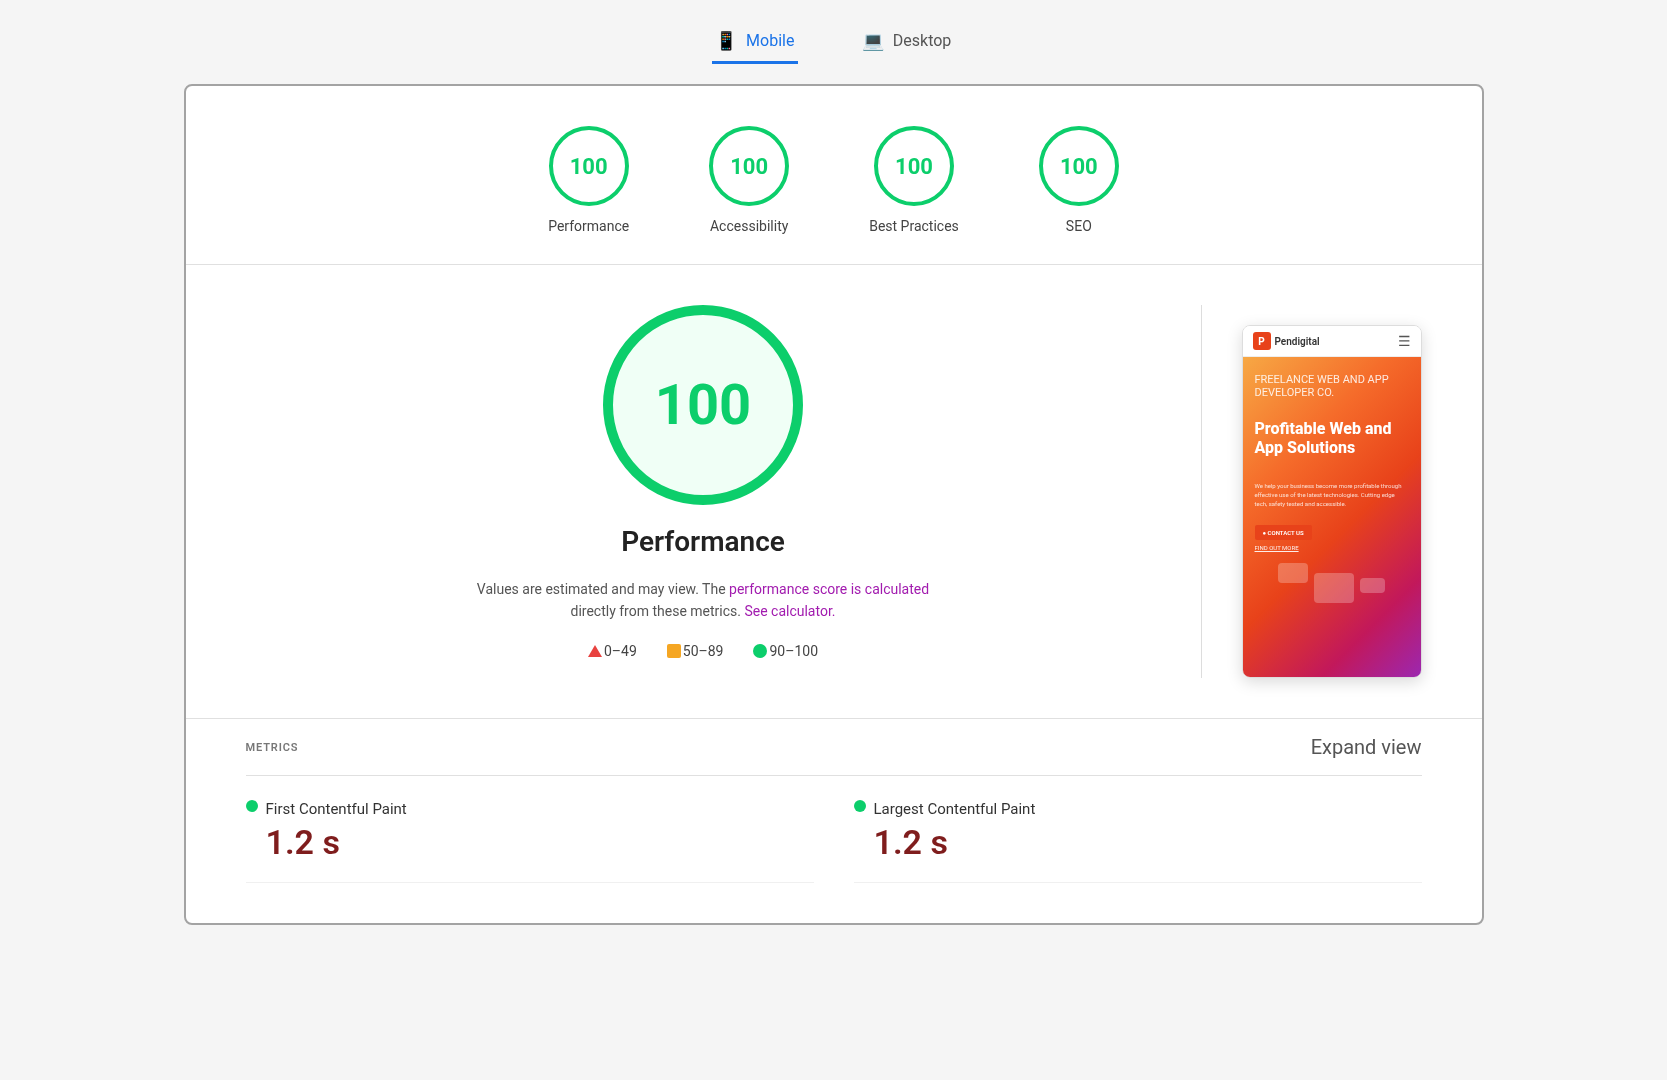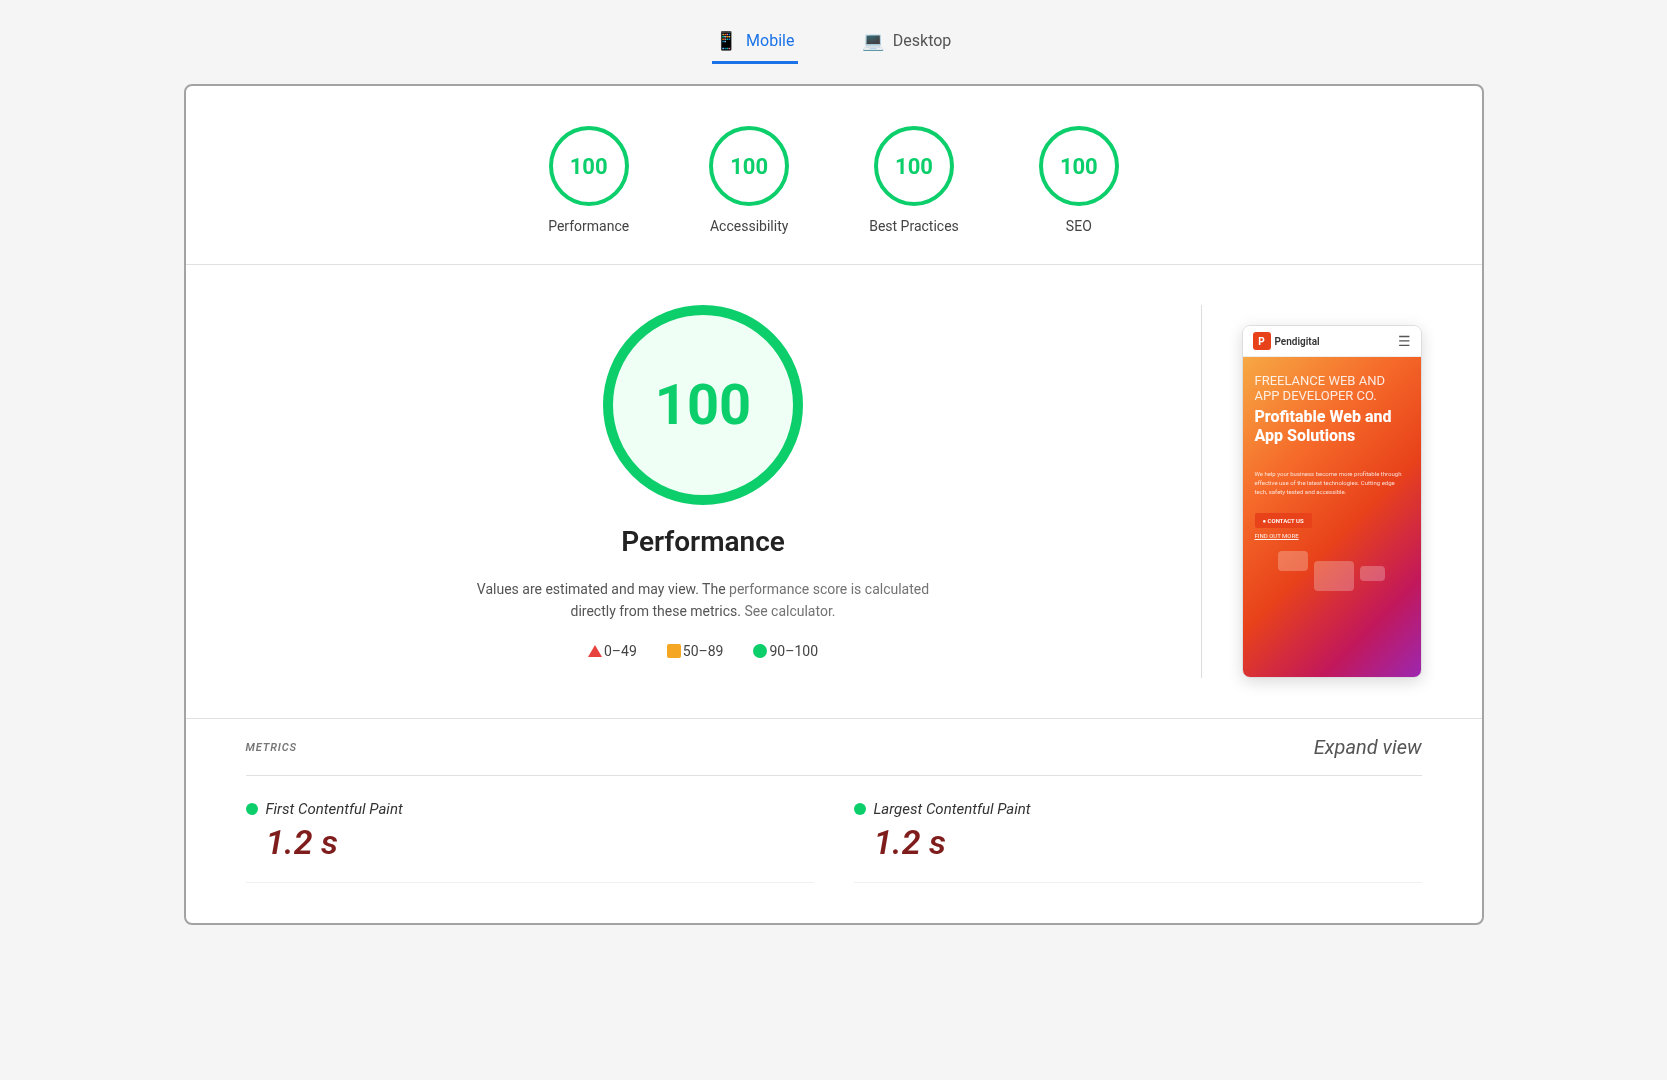--- a/index.html
+++ b/index.html
@@ -119,21 +119,21 @@
     }
 
     .perf-description {
       font-size: 14px;
       color: #555;
       text-align: center;
       line-height: 1.6;
       max-width: 500px;
     }
     .perf-description a {
-      color: #737373;
+      color: #a21caf;
       text-decoration: none;
     }
 
     
     .legend {
       display: flex;
       gap: 30px;
       align-items: center;
       font-size: 14px;
       color: #444;
@@ -220,23 +220,23 @@
       color: #555;
     }
 
     .phone-hero {
       background: linear-gradient(135deg, #f7a844 0%, #f56b2a 30%, #e8421a 55%, #c2185b 80%, #9c27b0 100%);
       padding: 16px 12px 12px;
       min-height: 320px;
       position: relative;
     }
     .phone-hero-subtitle {
-      font-size: 13px;
+      font-size: 11px;
       color: rgba(255,255,255,0.85);
-      margin-bottom: 4px;
+      margin-bottom: 20px;
     }
     .phone-hero-title {
       font-size: 16px;
       font-weight: 800;
       color: white;
       line-height: 1.2;
       margin-bottom: 24px;
     }
     .phone-hero-body {
       font-size: 6px;
@@ -267,21 +267,20 @@
     }
     .illus-shape {
       background: rgba(255,255,255,0.25);
       border-radius: 4px;
     }
 
     
     .metrics-section {
       border-top: 1px solid #e0e0e0;
       padding: 0 60px 40px;
-      font-style: italic;
     }
     .metrics-header {
       display: flex;
       justify-content: space-between;
       align-items: center;
       padding: 16px 0;
     }
     .metrics-title {
       font-size: 11px;
       font-weight: 600;
@@ -306,21 +305,20 @@
     }
     .metric-item {
       display: flex;
       flex-direction: column;
       gap: 4px;
       border-bottom: 1px solid #f0f0f0;
       padding-bottom: 20px;
     }
     .metric-name-row {
       display: flex;
-      align-items: center;
       gap: 8px;
     }
     .metric-dot {
       width: 12px;
       height: 12px;
       background: #0cce6b;
       border-radius: 50%;
       flex-shrink: 0;
     }
     .metric-name {

